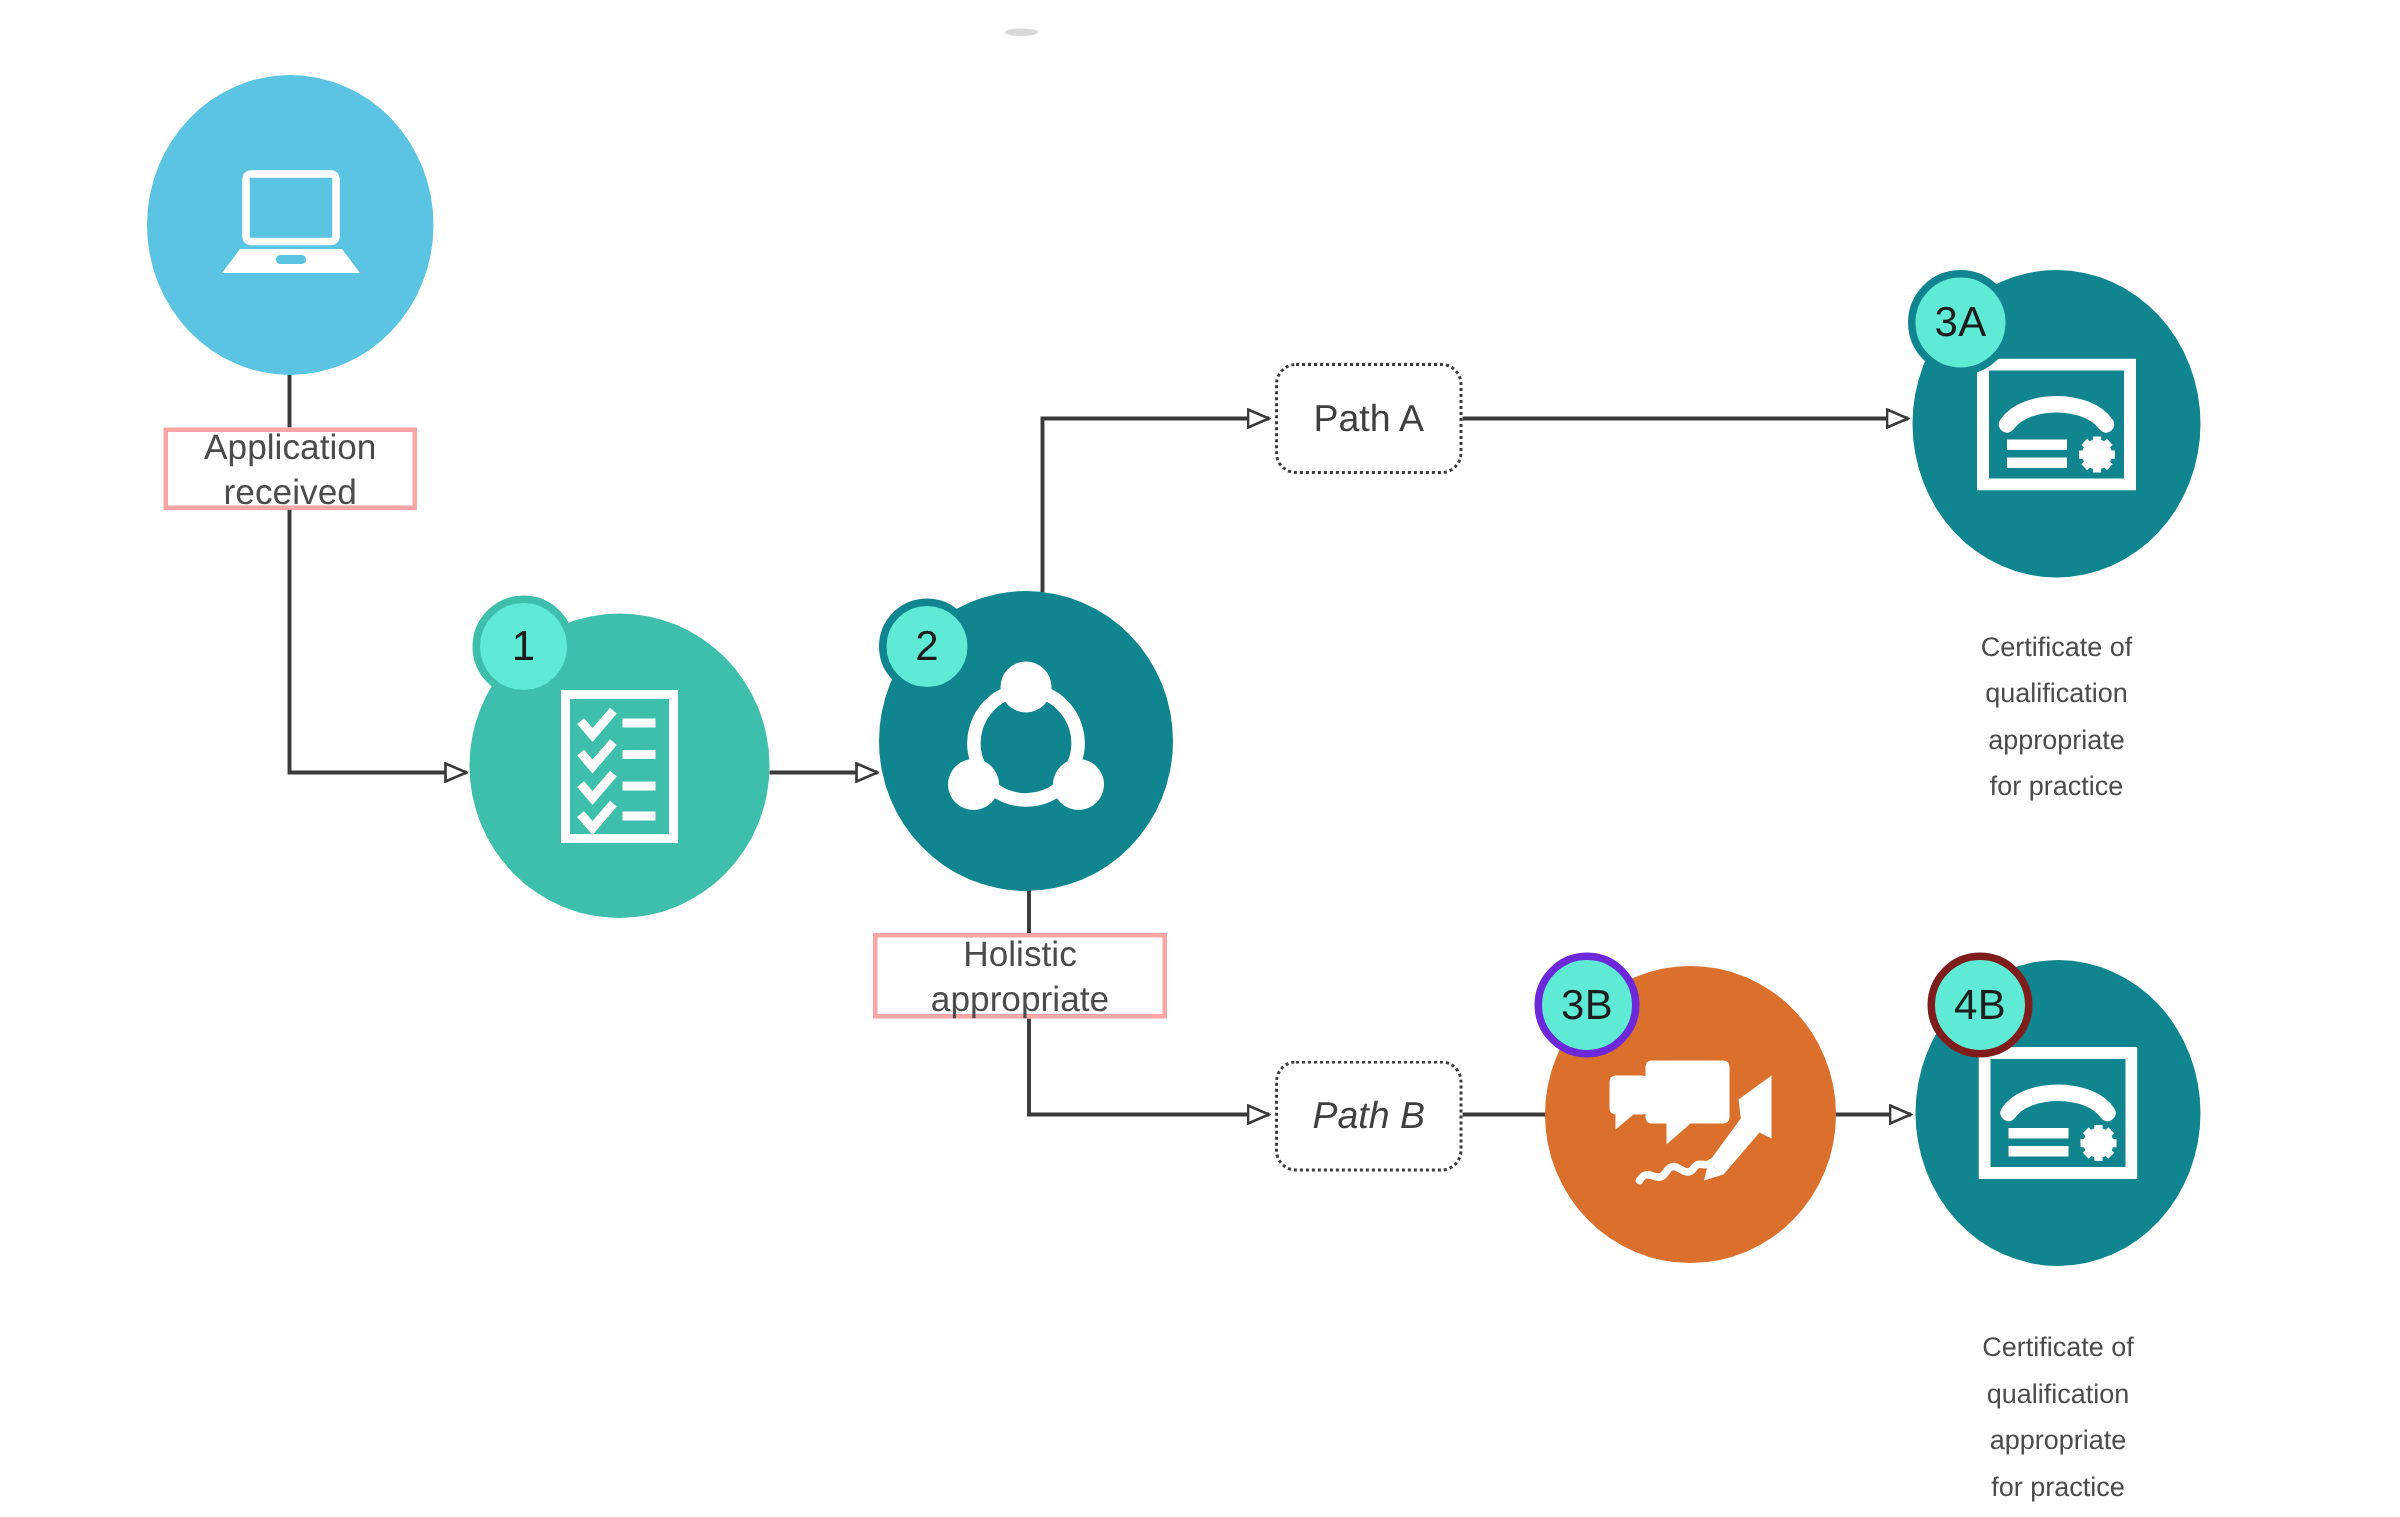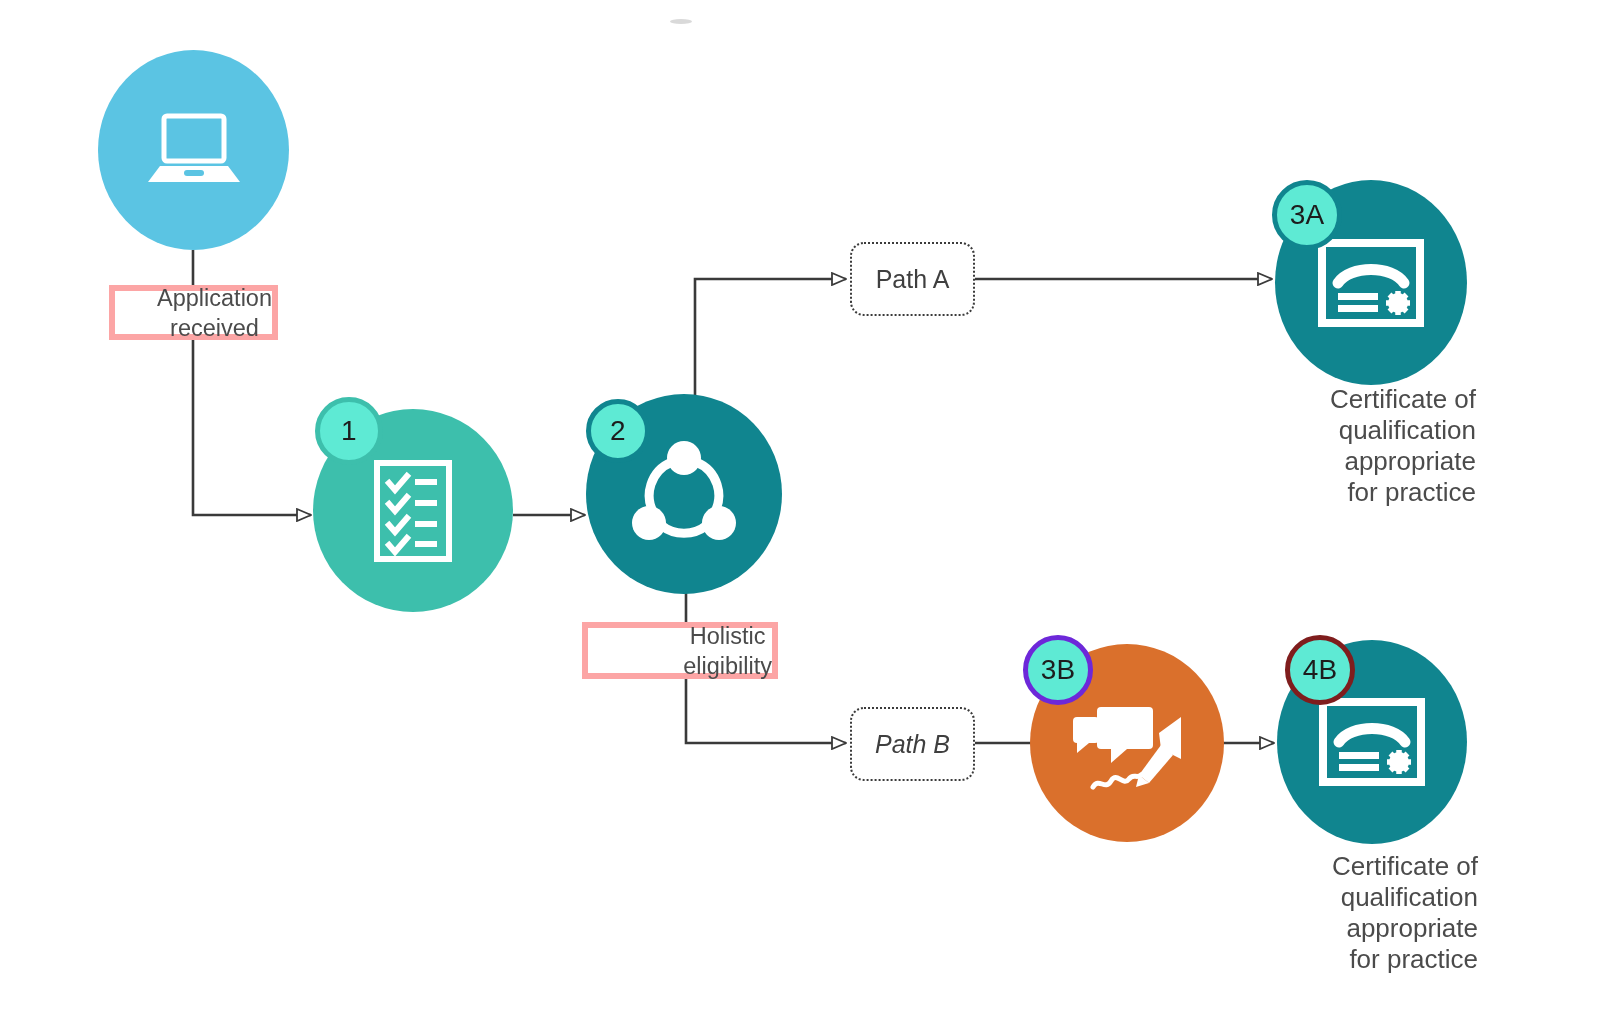--- a/index.html
+++ b/index.html
@@ -53,41 +53,42 @@
     font-size: 28px;
     font-weight: 400;
     letter-spacing: 0.2px;
     font-family: "Liberation Sans", sans-serif;
     z-index: 6;
   }
 
   
   .caption {
     position: absolute;
-    text-align: right;
+    text-align: center;
     color: #4b4b4b;
-    font-size: 26px;
+    font-size: 18px;
     line-height: 31px;
     font-family: "Liberation Sans", sans-serif;
     white-space: pre-line;
+    margin-top: 32px;
   }
 
   
   .edge-label {
     position: absolute;
     box-sizing: border-box;
     background: #ffffff;
-    border: 6px solid #fca5a5;
+    border: 3px solid #fca5a5;
     color: #4b4b4b;
     font-size: 23.5px;
     line-height: 30px;
     text-align: center;
     display: flex;
     align-items: center;
-    justify-content: flex-end;
+    justify-content: center;
     white-space: pre-line;
     z-index: 4;
     font-family: "Liberation Sans", sans-serif;
   }
 
   
   .path-box {
     position: absolute;
     box-sizing: border-box;
     background: #ffffff;
@@ -183,21 +184,21 @@
       <circle cx="24" cy="86" r="17" fill="#ffffff"></circle>
       <circle cx="94" cy="86" r="17" fill="#ffffff"></circle>
     </svg>
   </div>
   <div class="badge" style="left:586px; top:399px; width:64px; height:64px; border:5px solid #10858f;">
     <span>2</span>
   </div>
 
   <div class="edge-label" style="left:582px; top:622px; width:196px; height:57px;">
     <span>Holistic
-eligibility</span>
+appropriate</span>
   </div>
 
   <div class="path-box" style="left:850px; top:242px; width:125px; height:74px;">
     <span>Path A</span>
   </div>
 
   <div class="path-box" style="left:850px; top:707px; width:125px; height:74px;font-style:italic;">
     <span>Path B</span>
   </div>
 

